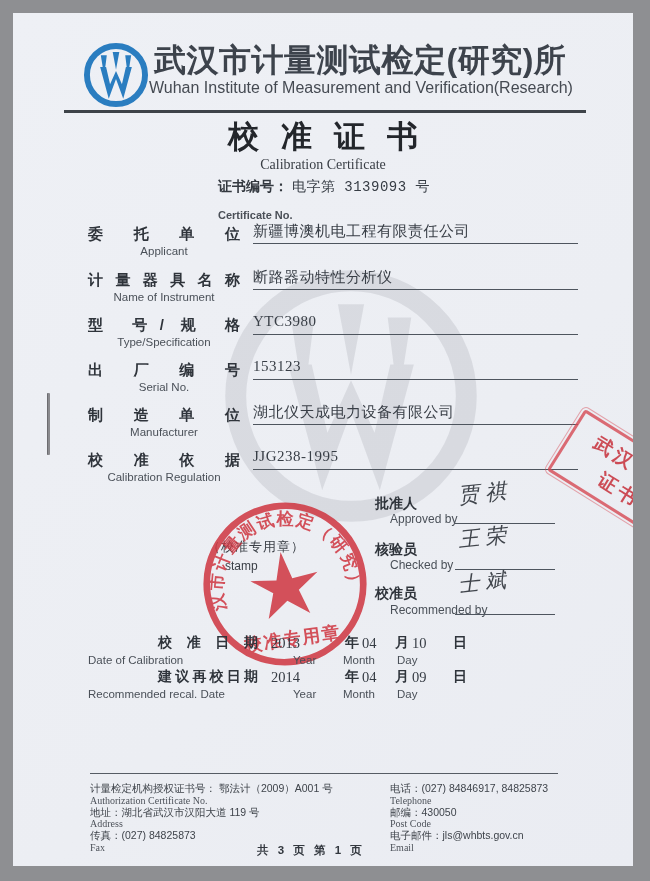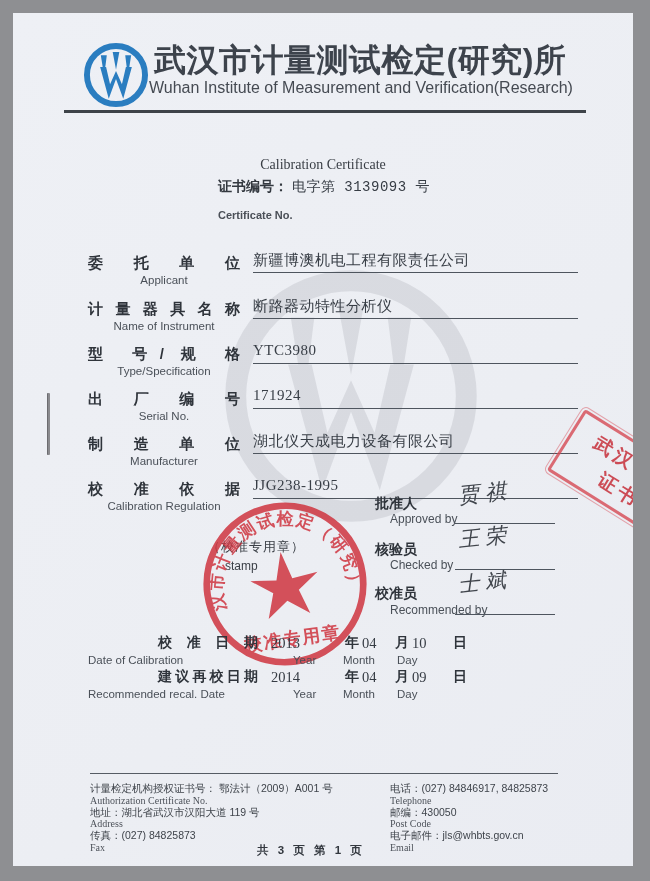--- a/index.html
+++ b/index.html
@@ -32,21 +32,21 @@
                color:#23262b; letter-spacing:22px; text-indent:22px; }
   .doc-sub { left:0; right:0; top:144px; text-align:center; font-size:14px; color:#383d44;
              font-family:"Liberation Serif", serif; }
 
   .certno-cn { left:205px; top:165px; font-size:14px; font-weight:700; color:#33383f; }
   .certno-val { font-weight:400; font-family:Liberation Mono, monospace; color:#363c44;
                 letter-spacing:.5px; }
   .certno-en { left:205px; top:196px; font-size:11px; color:#4a4f57;font-weight:bold; }
 
   
-  .frow { position:absolute; left:0; width:556px; height:44px;margin-top:29px; }
+  .frow { position:absolute; left:0; width:556px; height:44px; }
   .fl { position:absolute; left:75px; width:152px; font-size:15px; font-weight:700; color:#2f343b;
         text-align:justify; text-align-last:justify; }
   .fe { position:absolute; left:75px; top:20px; width:152px; text-align:center; font-size:11.5px;
         color:#4a5058; }
   .fv { position:absolute; left:240px; top:-3px; width:325px; min-height:22px; font-size:15px;
         color:#383e46; font-family:"Liberation Serif", serif; letter-spacing:.5px;
         border-bottom:1.5px solid #4e555e; padding-bottom:1px; }
 
   
   .sig-cn { font-size:14px; font-weight:700; color:#2f343b; left:362px; }
@@ -111,20 +111,21 @@
       <polygon points="27,20 36,20 32,52" stroke="none"></polygon>
       <polygon points="45,15 55,15 50,42" stroke="none"></polygon>
       <polygon points="64,20 73,20 68,52" stroke="none"></polygon>
       <polygon points="26,38 39,86 50,56 61,86 74,38 65,38 59,64 50,44 41,64 35,38" stroke="none"></polygon>
     </g>
   </svg>
   <div class="abs org-cn">武汉市计量测试检定(研究)所</div>
   <div class="abs org-en">Wuhan Institute of Measurement and Verification(Research)</div>
   <div class="abs hrule"></div>
 
+  <div class="abs doc-title">校准证书</div>
   <div class="abs doc-sub">Calibration Certificate</div>
 
   <div class="abs certno-cn">
     <span>证书编号：</span>
     <span class="certno-val">电字第 3139093 号</span>
   </div>
   <div class="abs certno-en">Certificate No.</div>
 
   <div class="frow" style="top:212px">
     <div class="fl">委 托 单 位</div>
@@ -137,21 +138,21 @@
     <div class="fv">断路器动特性分析仪</div>
   </div>
   <div class="frow" style="top:303px">
     <div class="fl">型 号/ 规 格</div>
     <div class="fe">Type/Specification</div>
     <div class="fv">YTC3980</div>
   </div>
   <div class="frow" style="top:348px">
     <div class="fl">出 厂 编 号</div>
     <div class="fe">Serial No.</div>
-    <div class="fv">171924</div>
+    <div class="fv">153123</div>
   </div>
   <div class="frow" style="top:393px">
     <div class="fl">制 造 单 位</div>
     <div class="fe">Manufacturer</div>
     <div class="fv">湖北仪天成电力设备有限公司</div>
   </div>
   <div class="frow" style="top:438px">
     <div class="fl">校 准 依 据</div>
     <div class="fe">Calibration Regulation</div>
     <div class="fv">JJG238-1995</div>

